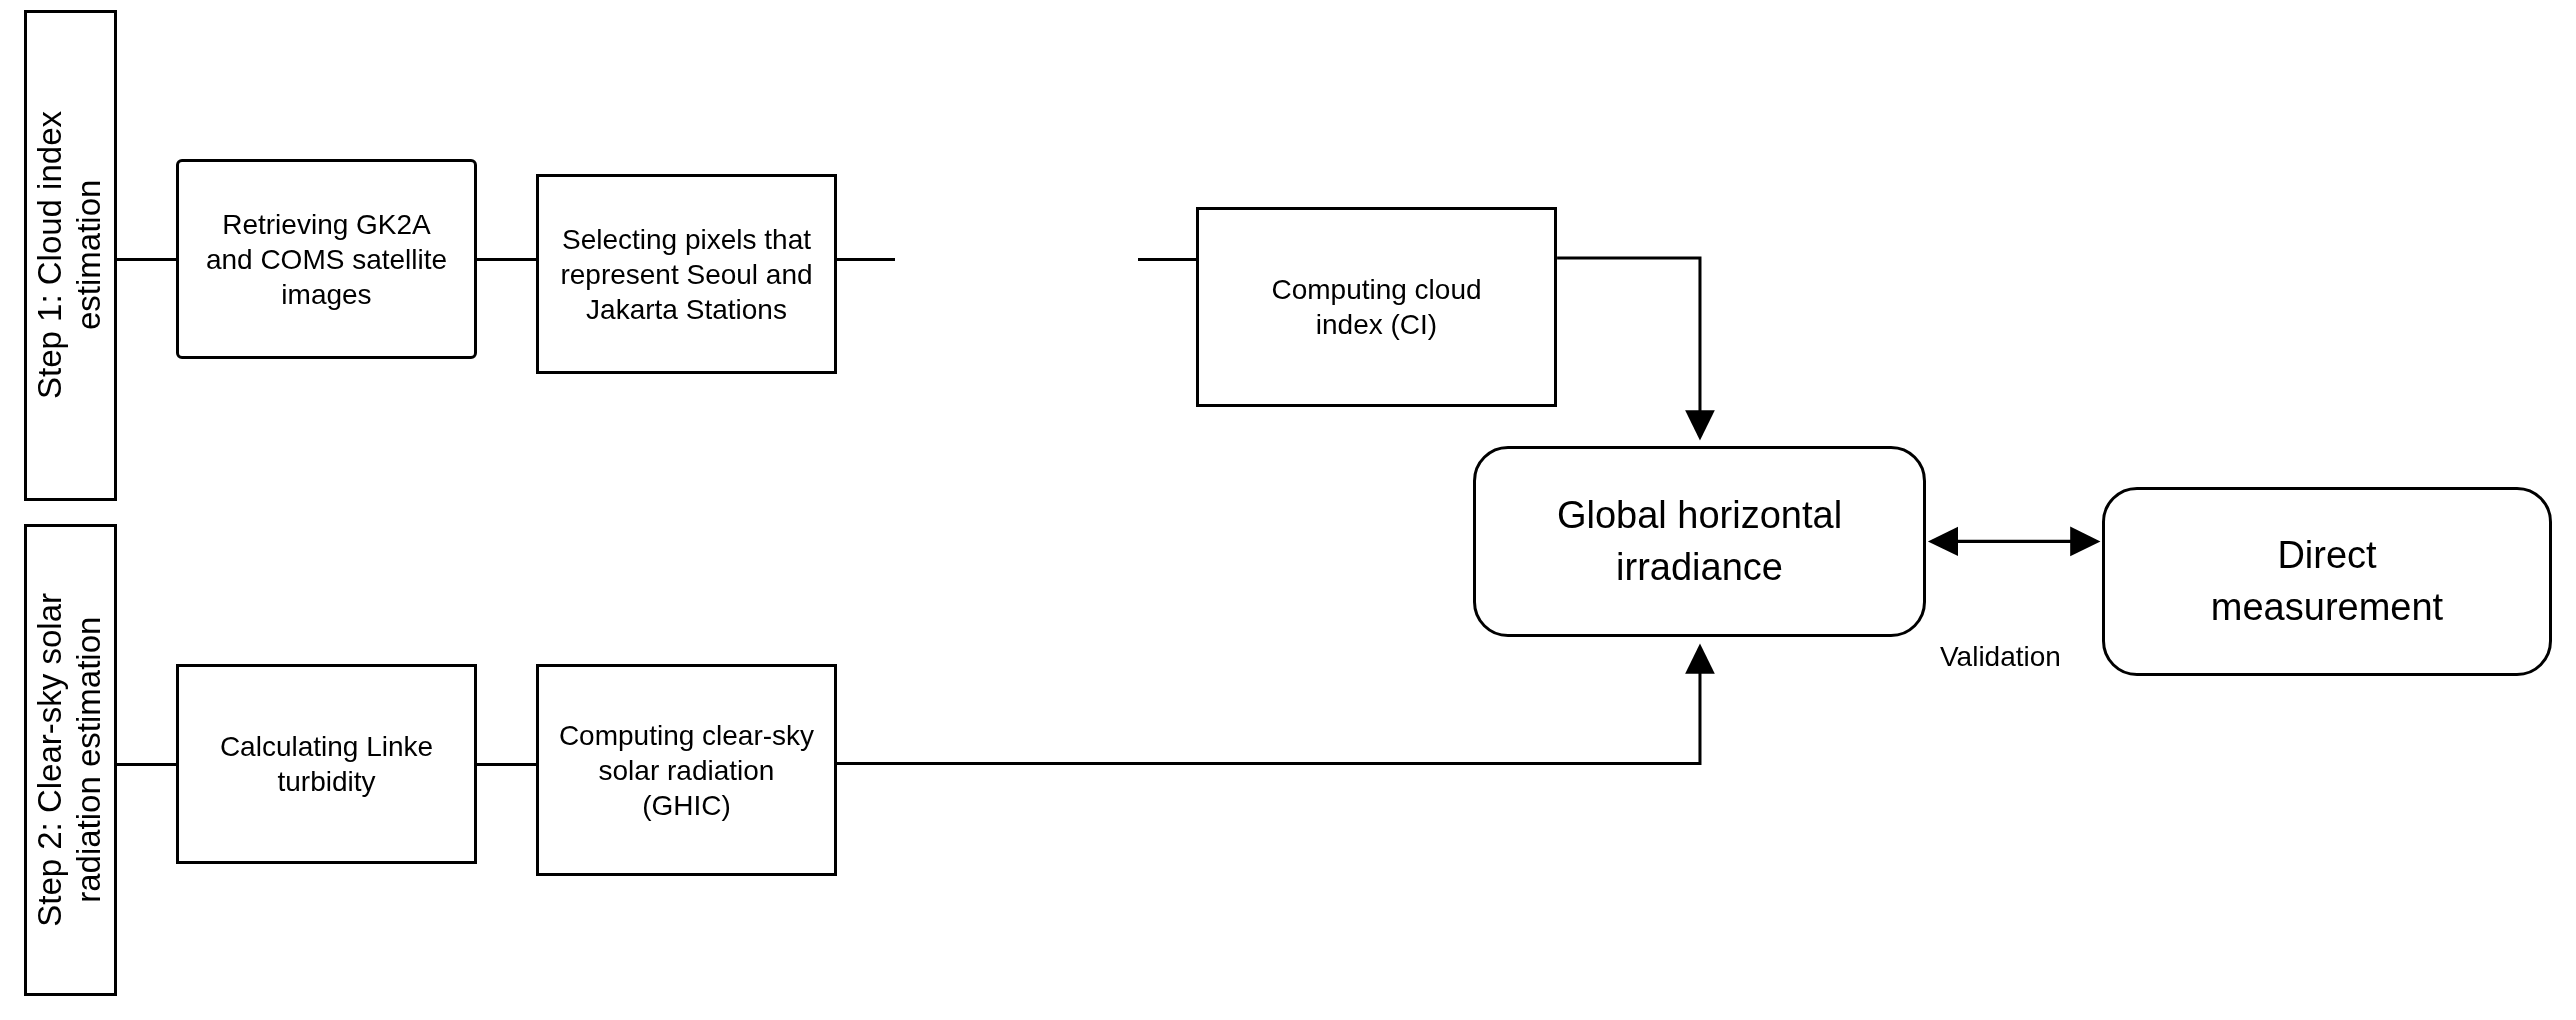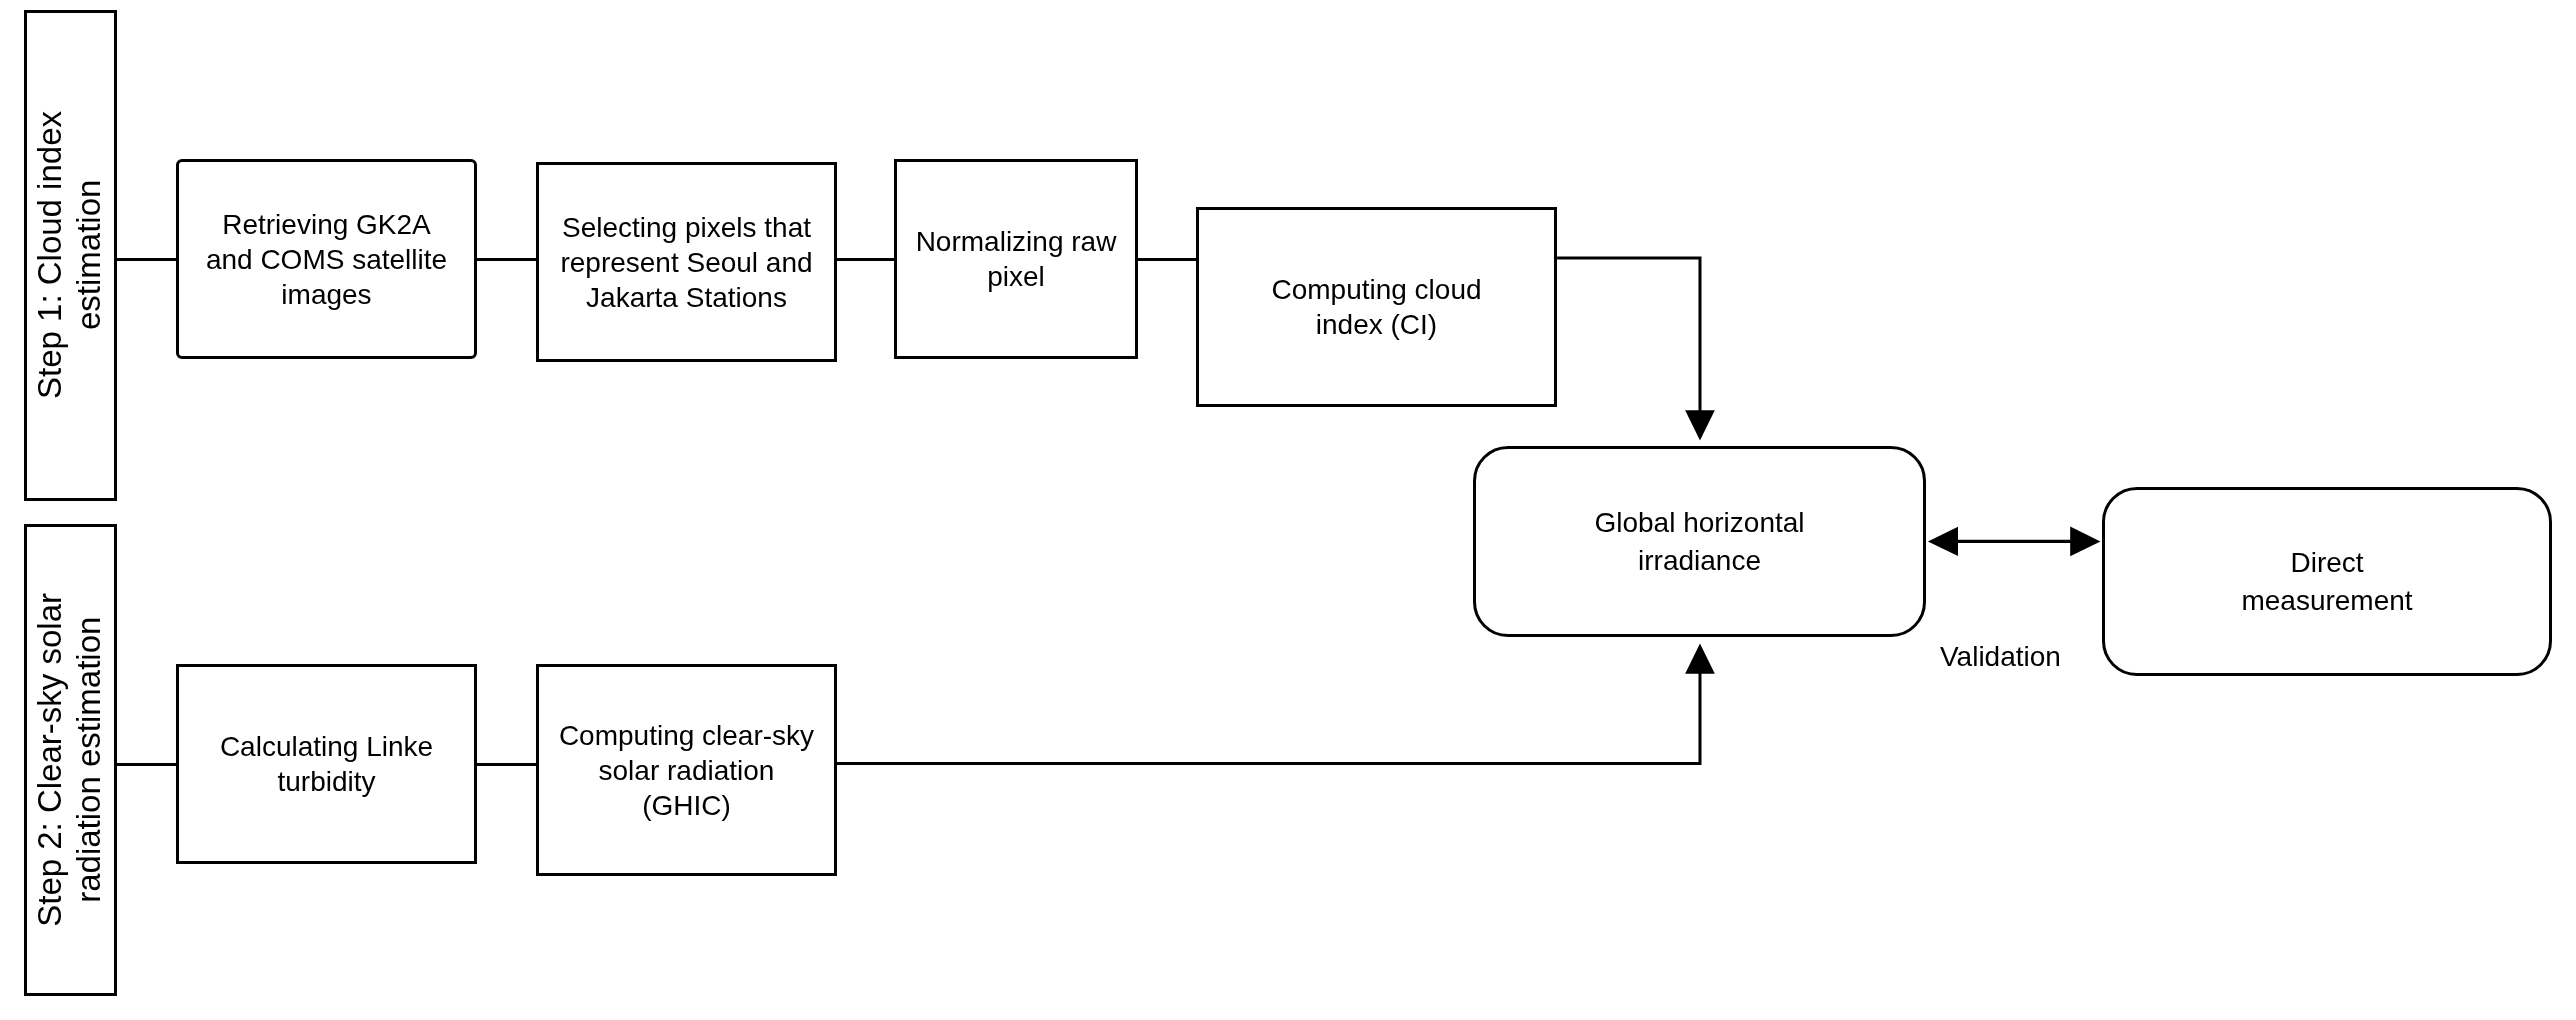--- a/index.html
+++ b/index.html
@@ -56,21 +56,21 @@
     border: 3px solid #000000;
     border-radius: 35px;
     background: #ffffff;
     box-sizing: border-box;
     display: flex;
     align-items: center;
     justify-content: center;
     text-align: center;
   }
   .round-box .rtext {
-    font-size: 28px;
+    font-size: 38px;
     line-height: 1.35;
     white-space: pre-line;
     padding: 0 11px;
   }
   .edge {
     position: absolute;
     background: #000000;
   }
   .edge-h { height: 3px; }
   .free-label {
@@ -103,30 +103,26 @@
     <div class="vtext">Step 2: Clear-sky solar
 radiation estimation</div>
   </div>
 
   <div class="proc-box" style="left:176px; top:159px; width:301px; height:200px;border-radius:6px;">
     <div class="ptext">Retrieving GK2A
 and COMS satellite
 images</div>
   </div>
 
-  <div class="proc-box" style="left:536px; top:162px; width:301px; height:200px;">
+  <div class="proc-box" style="left:536px; top:174px; width:301px; height:200px;">
     <div class="ptext">Selecting pixels that
 represent Seoul and
 Jakarta Stations</div>
   </div>
 
-  <div class="proc-box" style="left:894px; top:159px; width:244px; height:200px;">
-    <div class="ptext">Normalizing raw
-pixel</div>
-  </div>
 
   <div class="proc-box" style="left:1196px; top:159px; width:361px; height:200px;margin-top:48px;">
     <div class="ptext">Computing cloud
 index (CI)</div>
   </div>
 
   <div class="proc-box" style="left:176px; top:664px; width:301px; height:200px;">
     <div class="ptext">Calculating Linke
 turbidity</div>
   </div>

